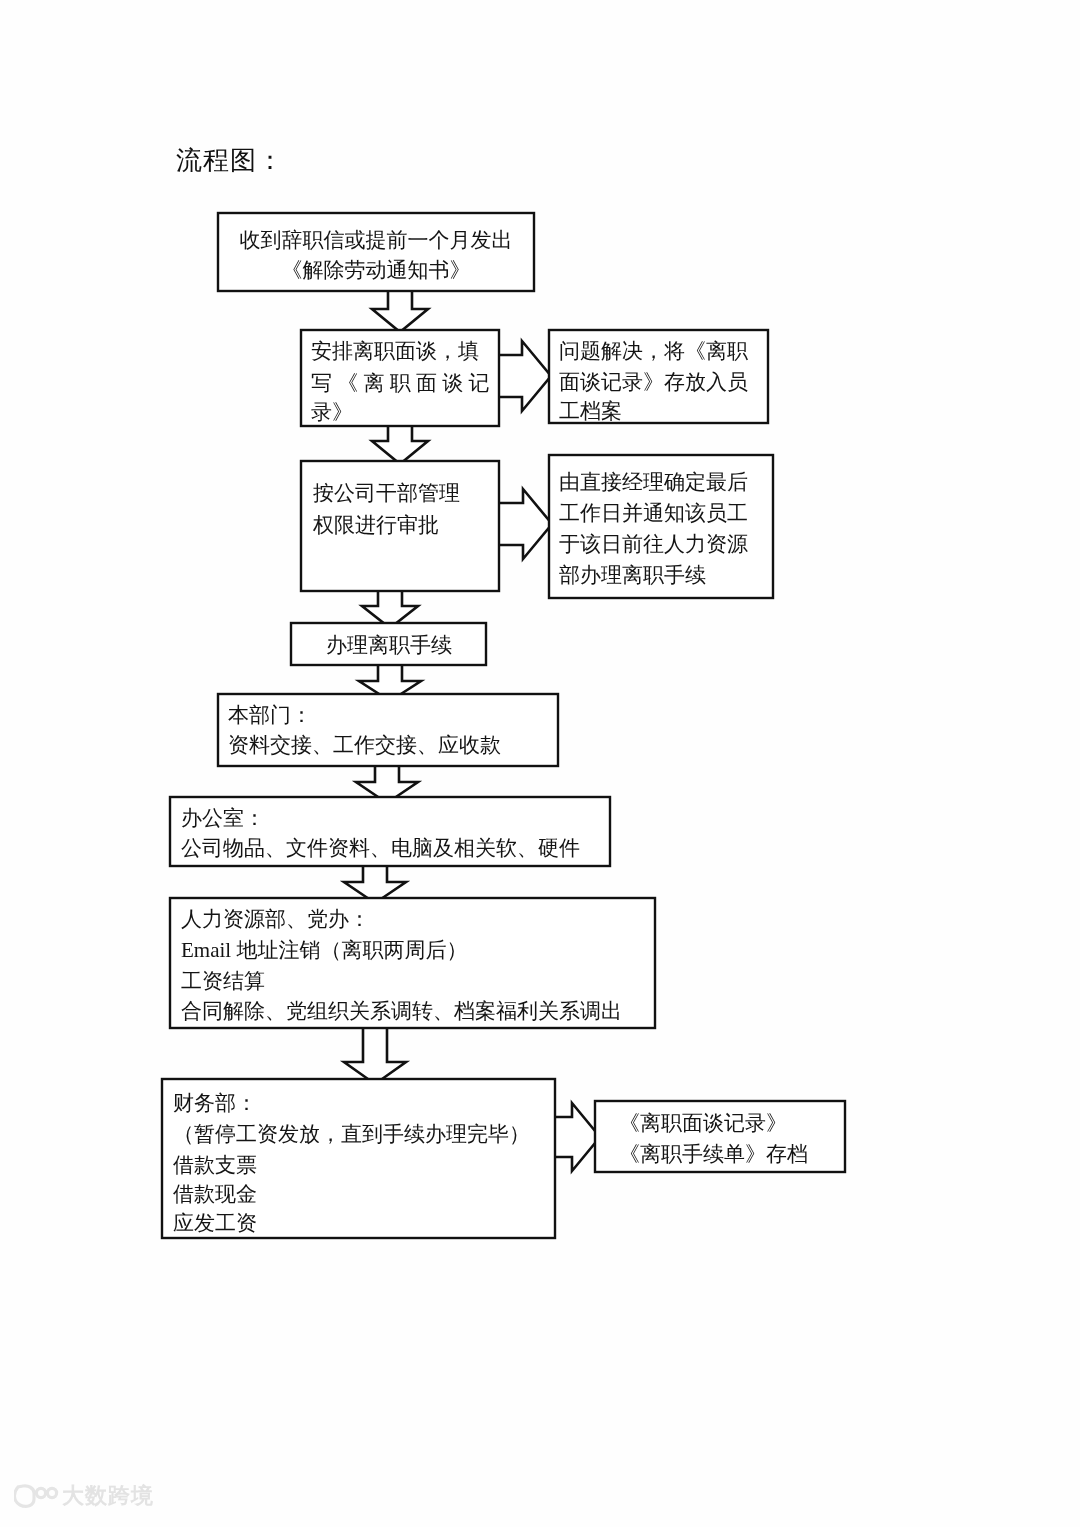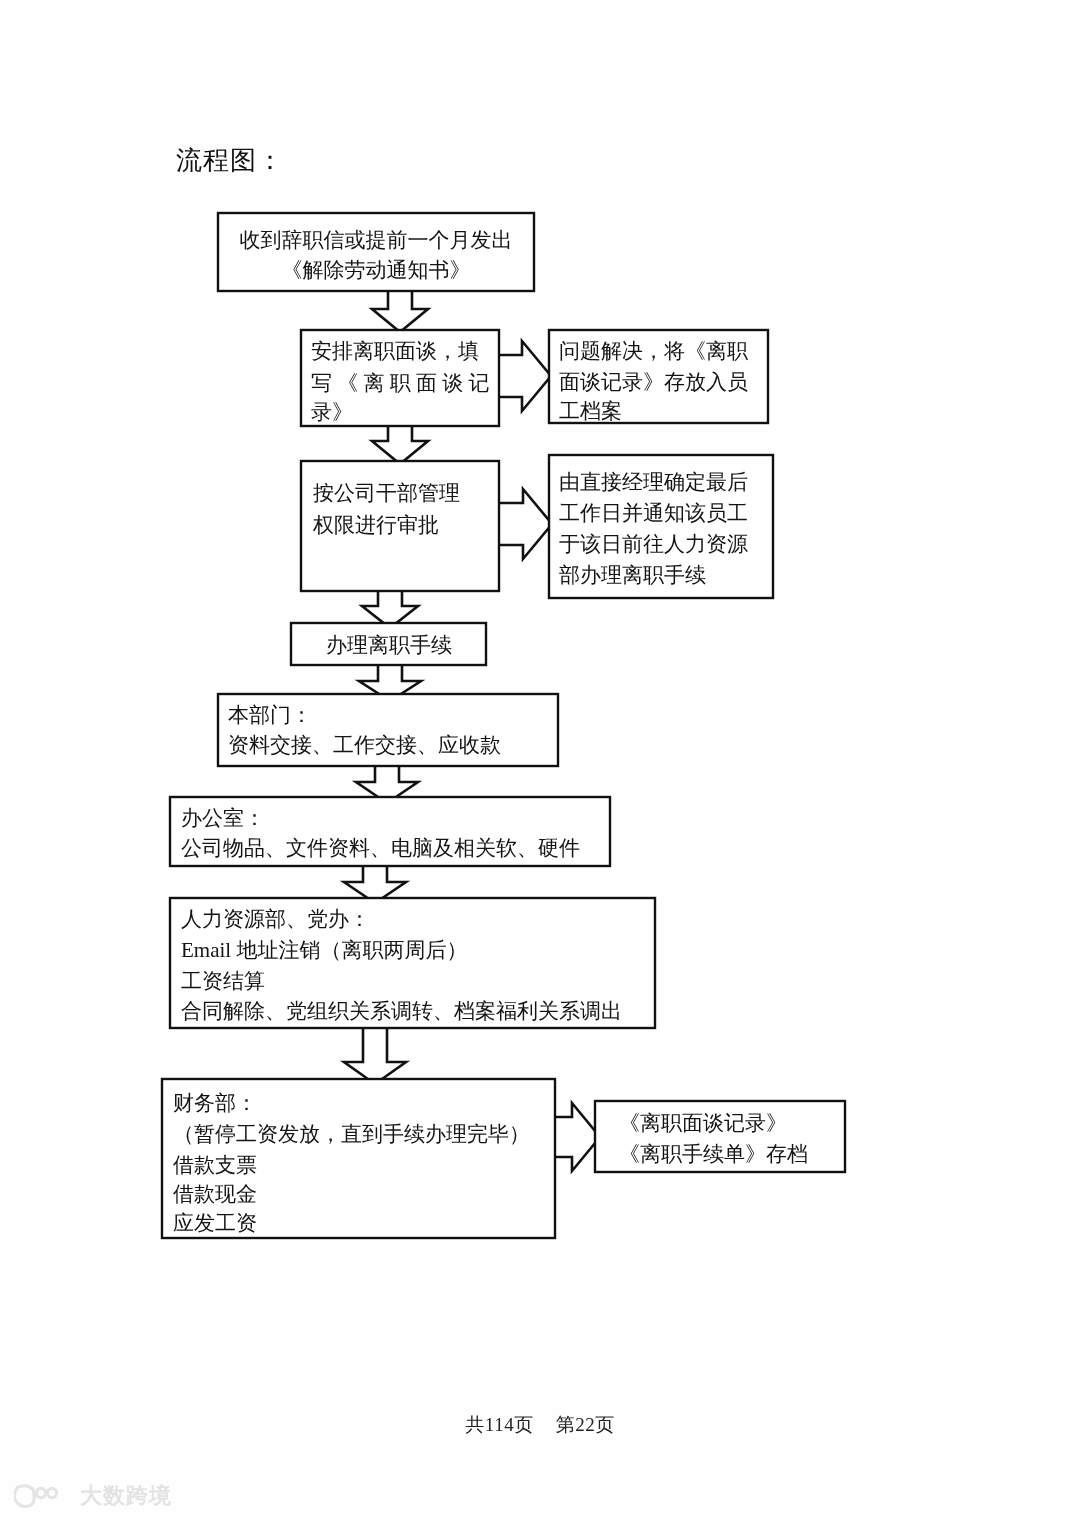--- a/index.html
+++ b/index.html
@@ -64,21 +64,21 @@
     color: #222;
     letter-spacing: 0.5px;
   }
   #page-footer .gap { display: inline-block; width: 22px; }
   #watermark {
     position: absolute;
     left: 14px;
     top: 1483px;
     display: flex;
     align-items: center;
-    gap: 20px;
+    gap: 2px;
     opacity: 0.95;
   }
   #watermark .wm-mark {
     position: relative;
     width: 46px;
     height: 26px;
   }
   #watermark .wm-text {
     font-family: "Liberation Sans", "DejaVu Sans", sans-serif;
     font-size: 22px;
@@ -186,23 +186,20 @@
     </g>
 
     <g>
       <rect class="boxrect" x="595" y="1101" width="250" height="71"></rect>
       <text class="celltext left-text" x="619" y="1130">《离职面谈记录》</text>
       <text class="celltext left-text" x="619" y="1161">《离职手续单》存档</text>
     </g>
 
   </svg>
 
-  <div id="page-footer">
-    <span>共114页</span><span class="gap"></span><span>第22页</span>
-  </div>
 
   <div id="watermark">
     <span class="wm-mark">
       <svg width="46" height="26" viewBox="0 0 46 26" xmlns="http://www.w3.org/2000/svg">
         <path d="M4 4 C-1 10, -1 18, 6 22 C12 25, 20 23, 20 16 L20 10 C20 5, 14 2, 9 3 Z" fill="none" stroke="#e4e4e4" stroke-width="3.2"></path>
         <circle cx="27" cy="10" r="4.6" fill="none" stroke="#e4e4e4" stroke-width="3.2"></circle>
         <circle cx="38" cy="10" r="4.6" fill="none" stroke="#e4e4e4" stroke-width="3.2"></circle>
       </svg>
     </span>
     <span class="wm-text">大数跨境</span>

